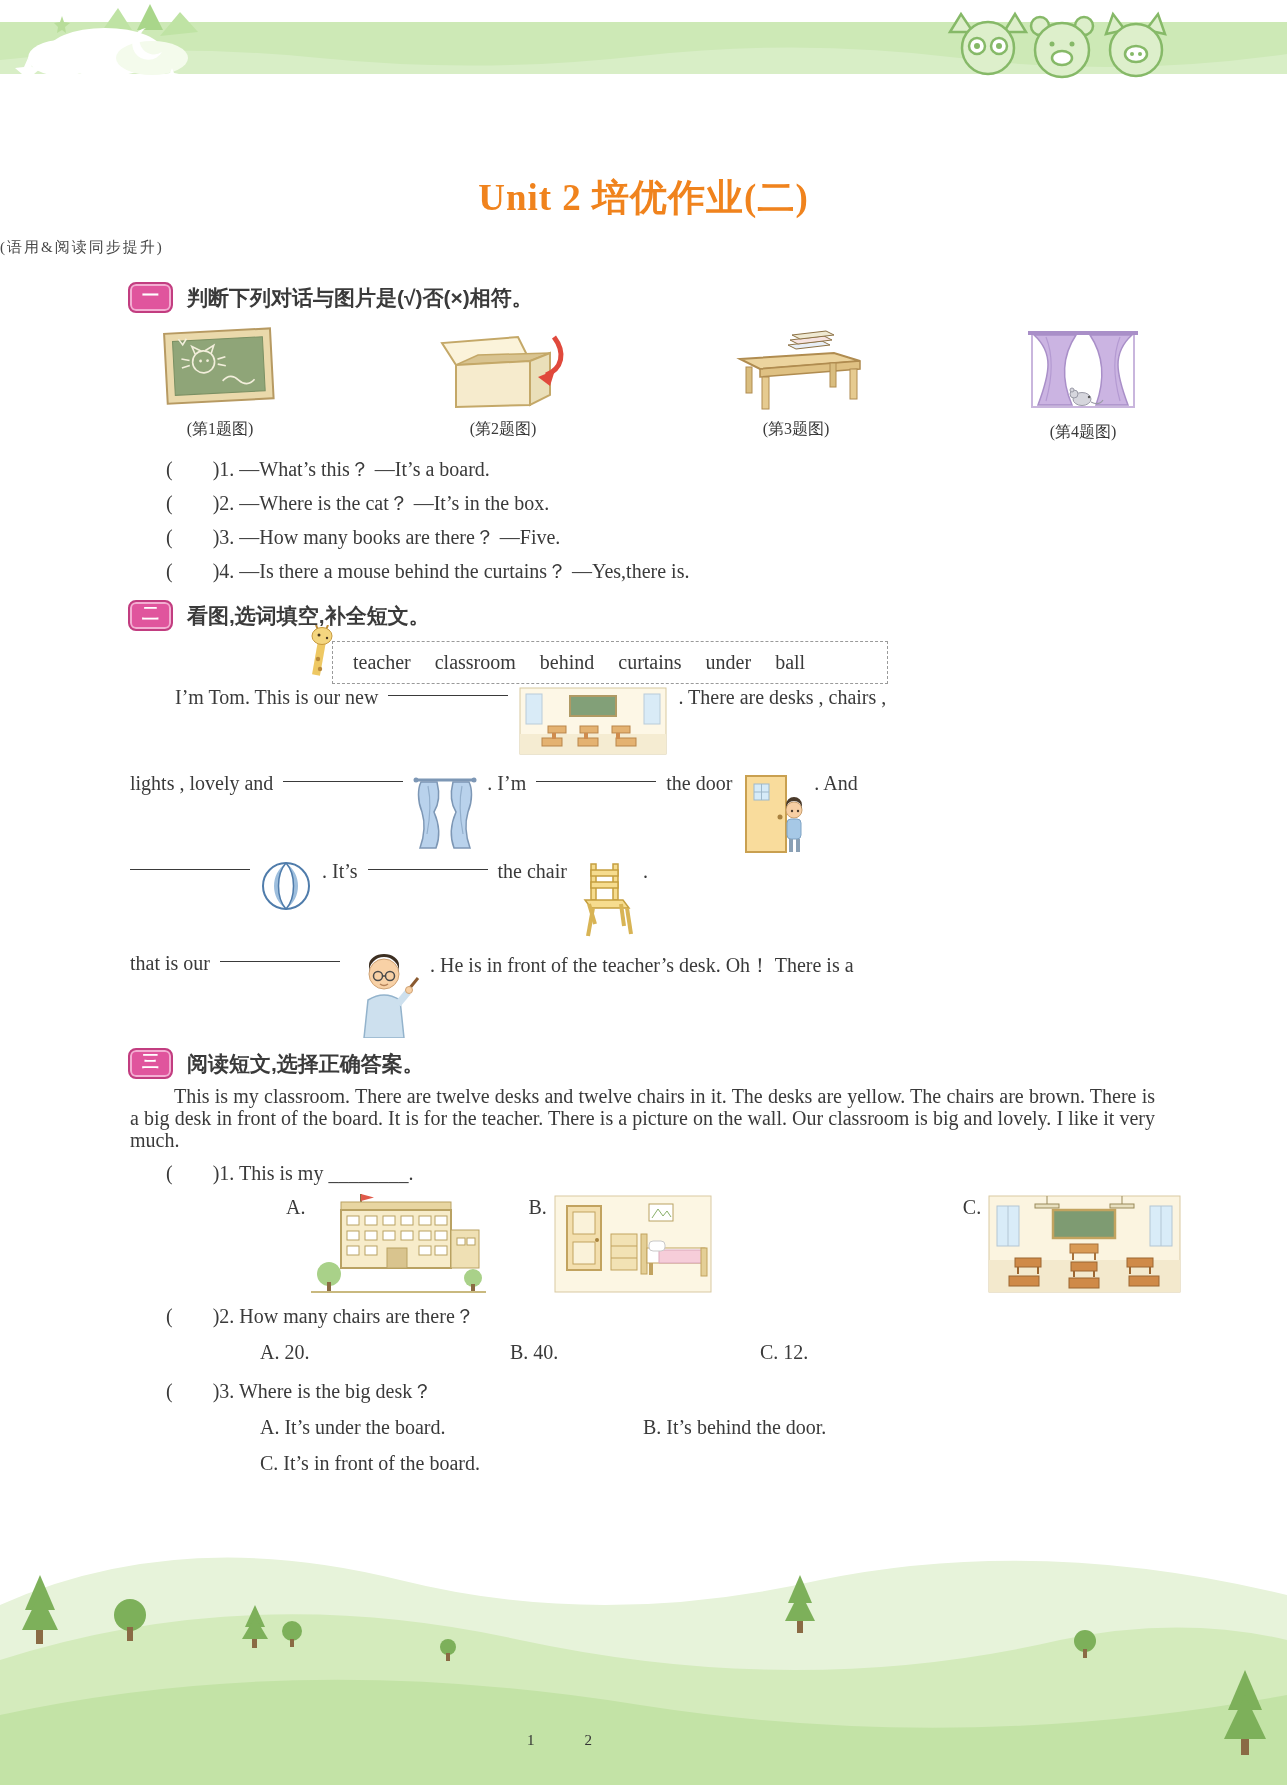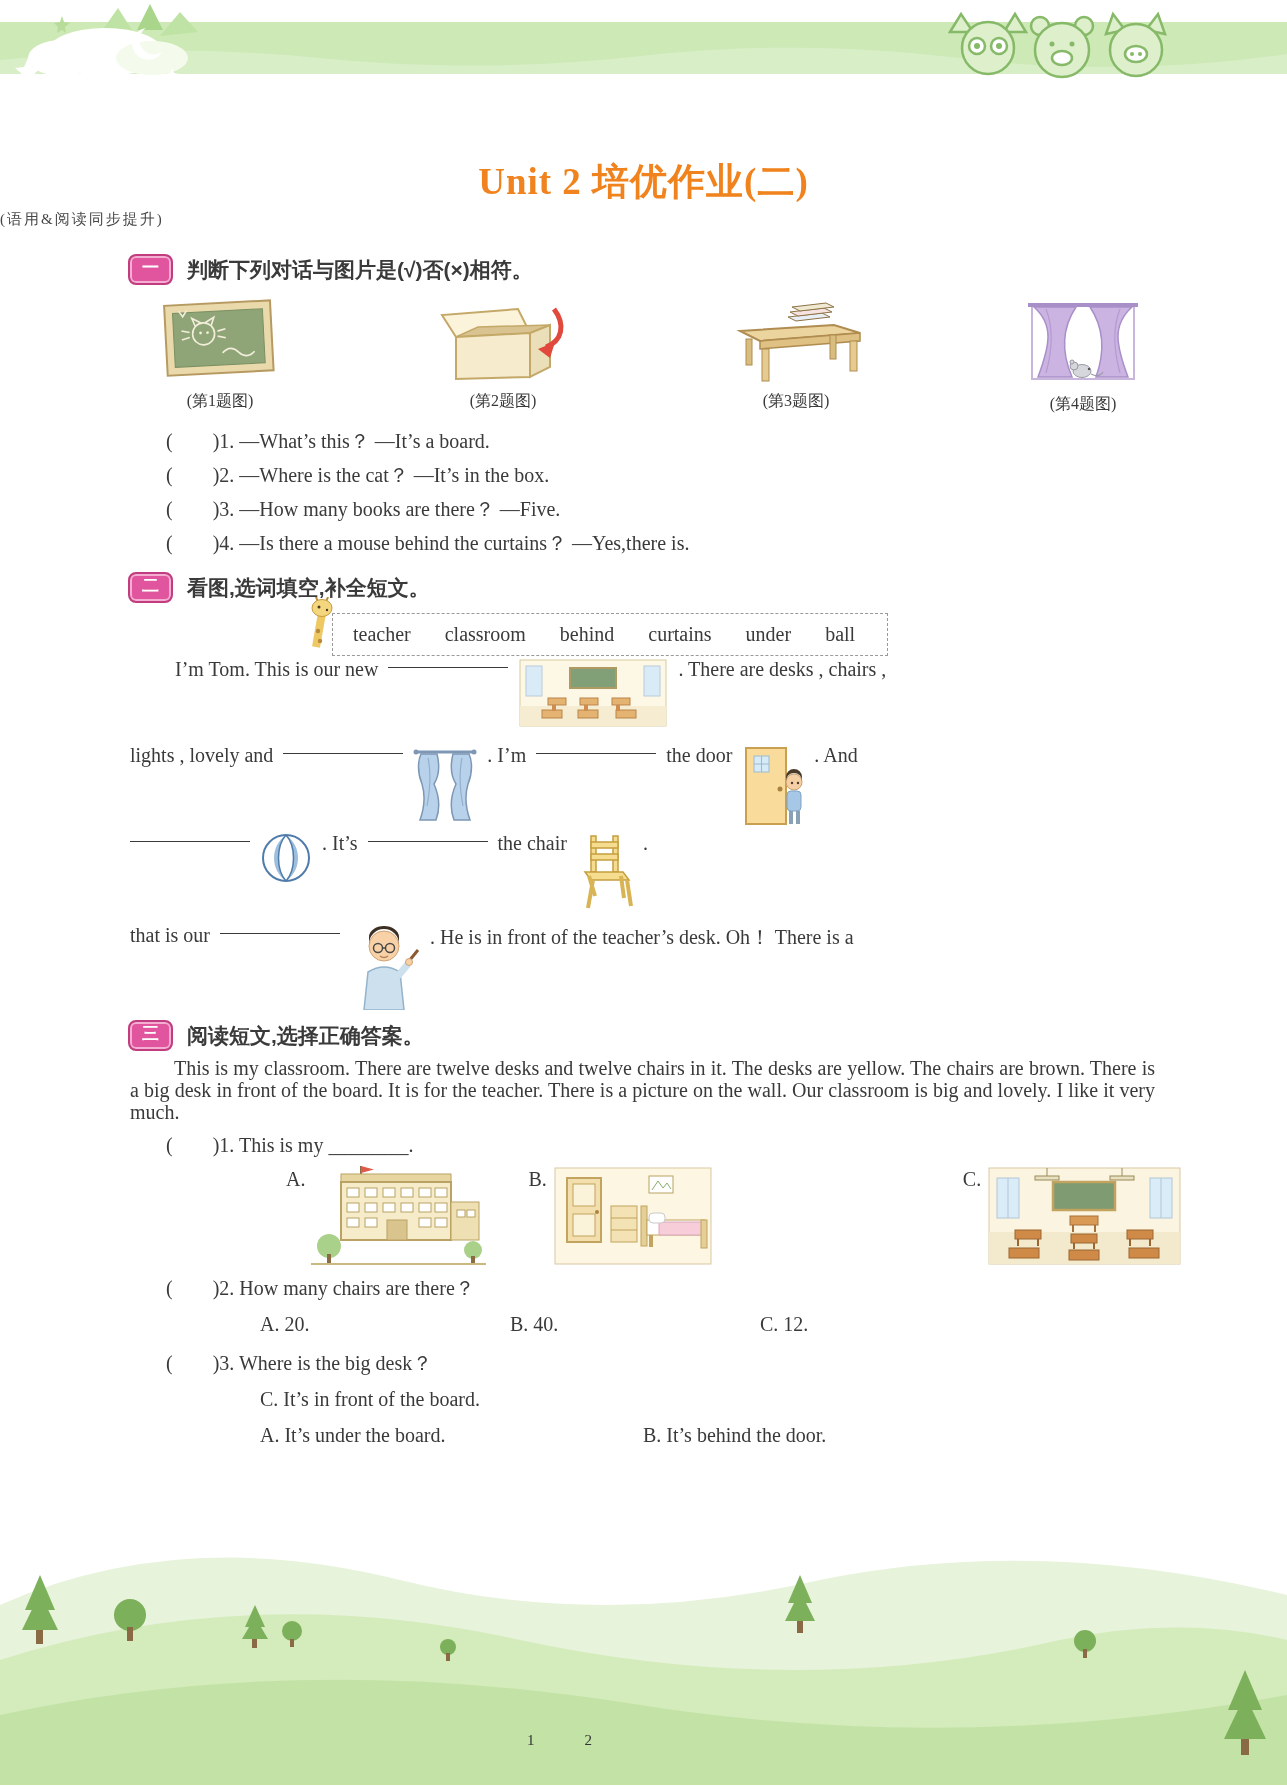--- a/index.html
+++ b/index.html
@@ -7,21 +7,21 @@
     width:1287px;height:1789px;position:relative;overflow:hidden;
     background:#ffffff;color:#3a3a3a;
     font-family:"Liberation Serif", serif;
   }
   .band{position:absolute;top:0;left:0;z-index:1}
   .footer-art{position:absolute;bottom:0;left:0;z-index:0}
   .content{position:relative;z-index:2;padding-top:160px}
 
   .title{
     text-align:center;color:#f0831d;font-size:37px;font-weight:bold;
-    letter-spacing:1px;line-height:44px;margin:0;
+    letter-spacing:1px;line-height:44px;margin:16px;
   }
   .subtitle{
     text-align:left;font-size:15px;color:#474747;letter-spacing:2px;
     margin-top:4px;line-height:22px;
   }
 
   .sec-head{display:flex;align-items:center;gap:14px;margin-left:128px;
     font-family:"Liberation Sans", sans-serif}
   .badge{
     width:41px;height:27px;border-radius:8px;background:#e0559d;
@@ -35,21 +35,21 @@
   .s3-head{margin-top:8px}
 
   .pics{display:flex;justify-content:space-between;
     margin:10px 145px 0 160px}
   .figure{display:flex;flex-direction:column;align-items:center}
   .caption{font-size:16px;color:#3a3a3a;margin-top:4px;line-height:20px}
 
   .qlist{margin:10px 60px 0 166px;font-size:20px;line-height:34px}
 
   .wordbank-wrap{position:relative;margin:10px 0 0 332px;width:556px}
-  .wordbank{border:1.5px dashed #9a9a9a;padding:9px 20px;display:flex;gap:34px;
+  .wordbank{border:1.5px dashed #9a9a9a;padding:9px 20px;display:flex;gap:24px;
     font-size:20px;background:#fff}
   .giraffe{position:absolute;left:-30px;top:-16px}
 
   .pline{display:flex;align-items:flex-start;gap:10px;margin-left:130px;
     font-size:20px}
   .pl1{min-height:86px;margin-left:175px;margin-top:2px}
   .pl2{min-height:88px}
   .pl3{min-height:88px}
   .pl4{min-height:92px}
   .blank{display:inline-block;width:120px;height:0;border-bottom:1.6px solid #3a3a3a;
@@ -480,21 +480,21 @@
   </div>
 
   <div class="q-line">(　　)2. How many chairs are there？</div>
   <div class="q2-options">
     <span>A. 20.</span>
     <span>B. 40.</span>
     <span>C. 12.</span>
   </div>
 
   <div class="q-line">(　　)3. Where is the big desk？</div>
-  <div class="q3-options">
-    <span>C. It’s in front of the board.</span>
-  </div>
   <div class="q3-options q3-row1">
     <span class="optA">A. It’s under the board.</span>
     <span>B. It’s behind the door.</span>
   </div>
+  <div class="q3-options">
+    <span>C. It’s in front of the board.</span>
+  </div>
 
 </div>
 
 </body></html>

